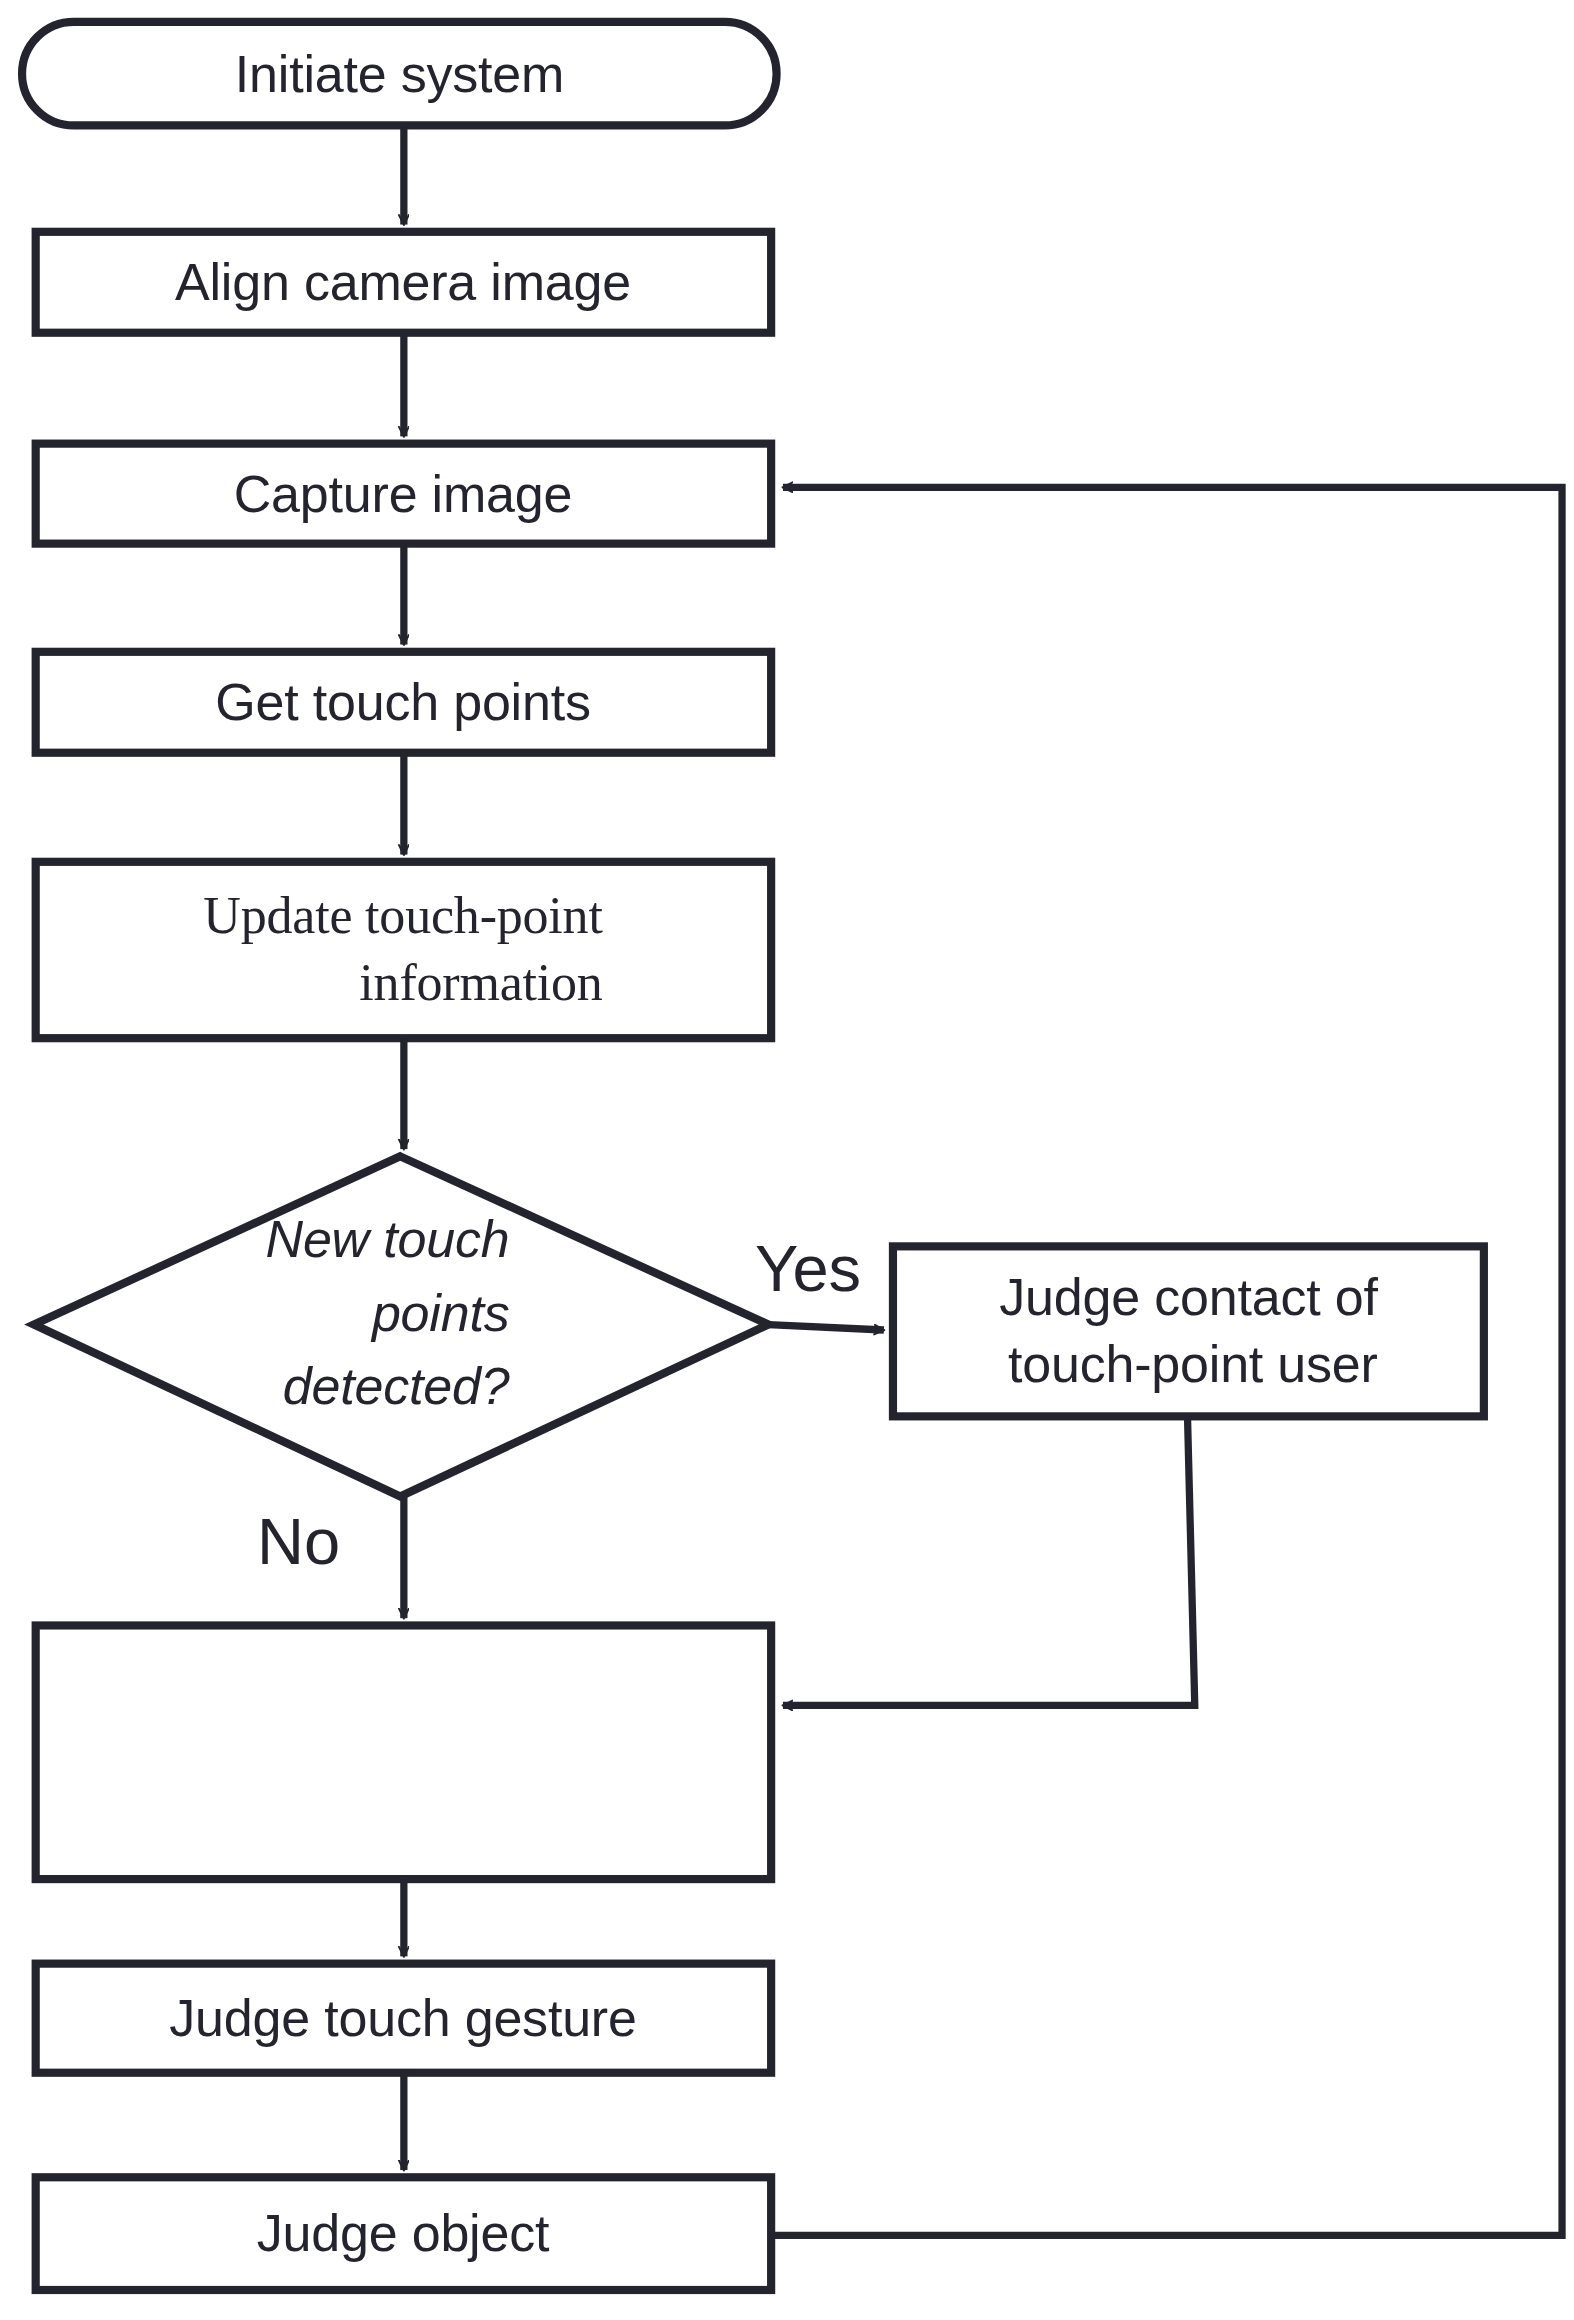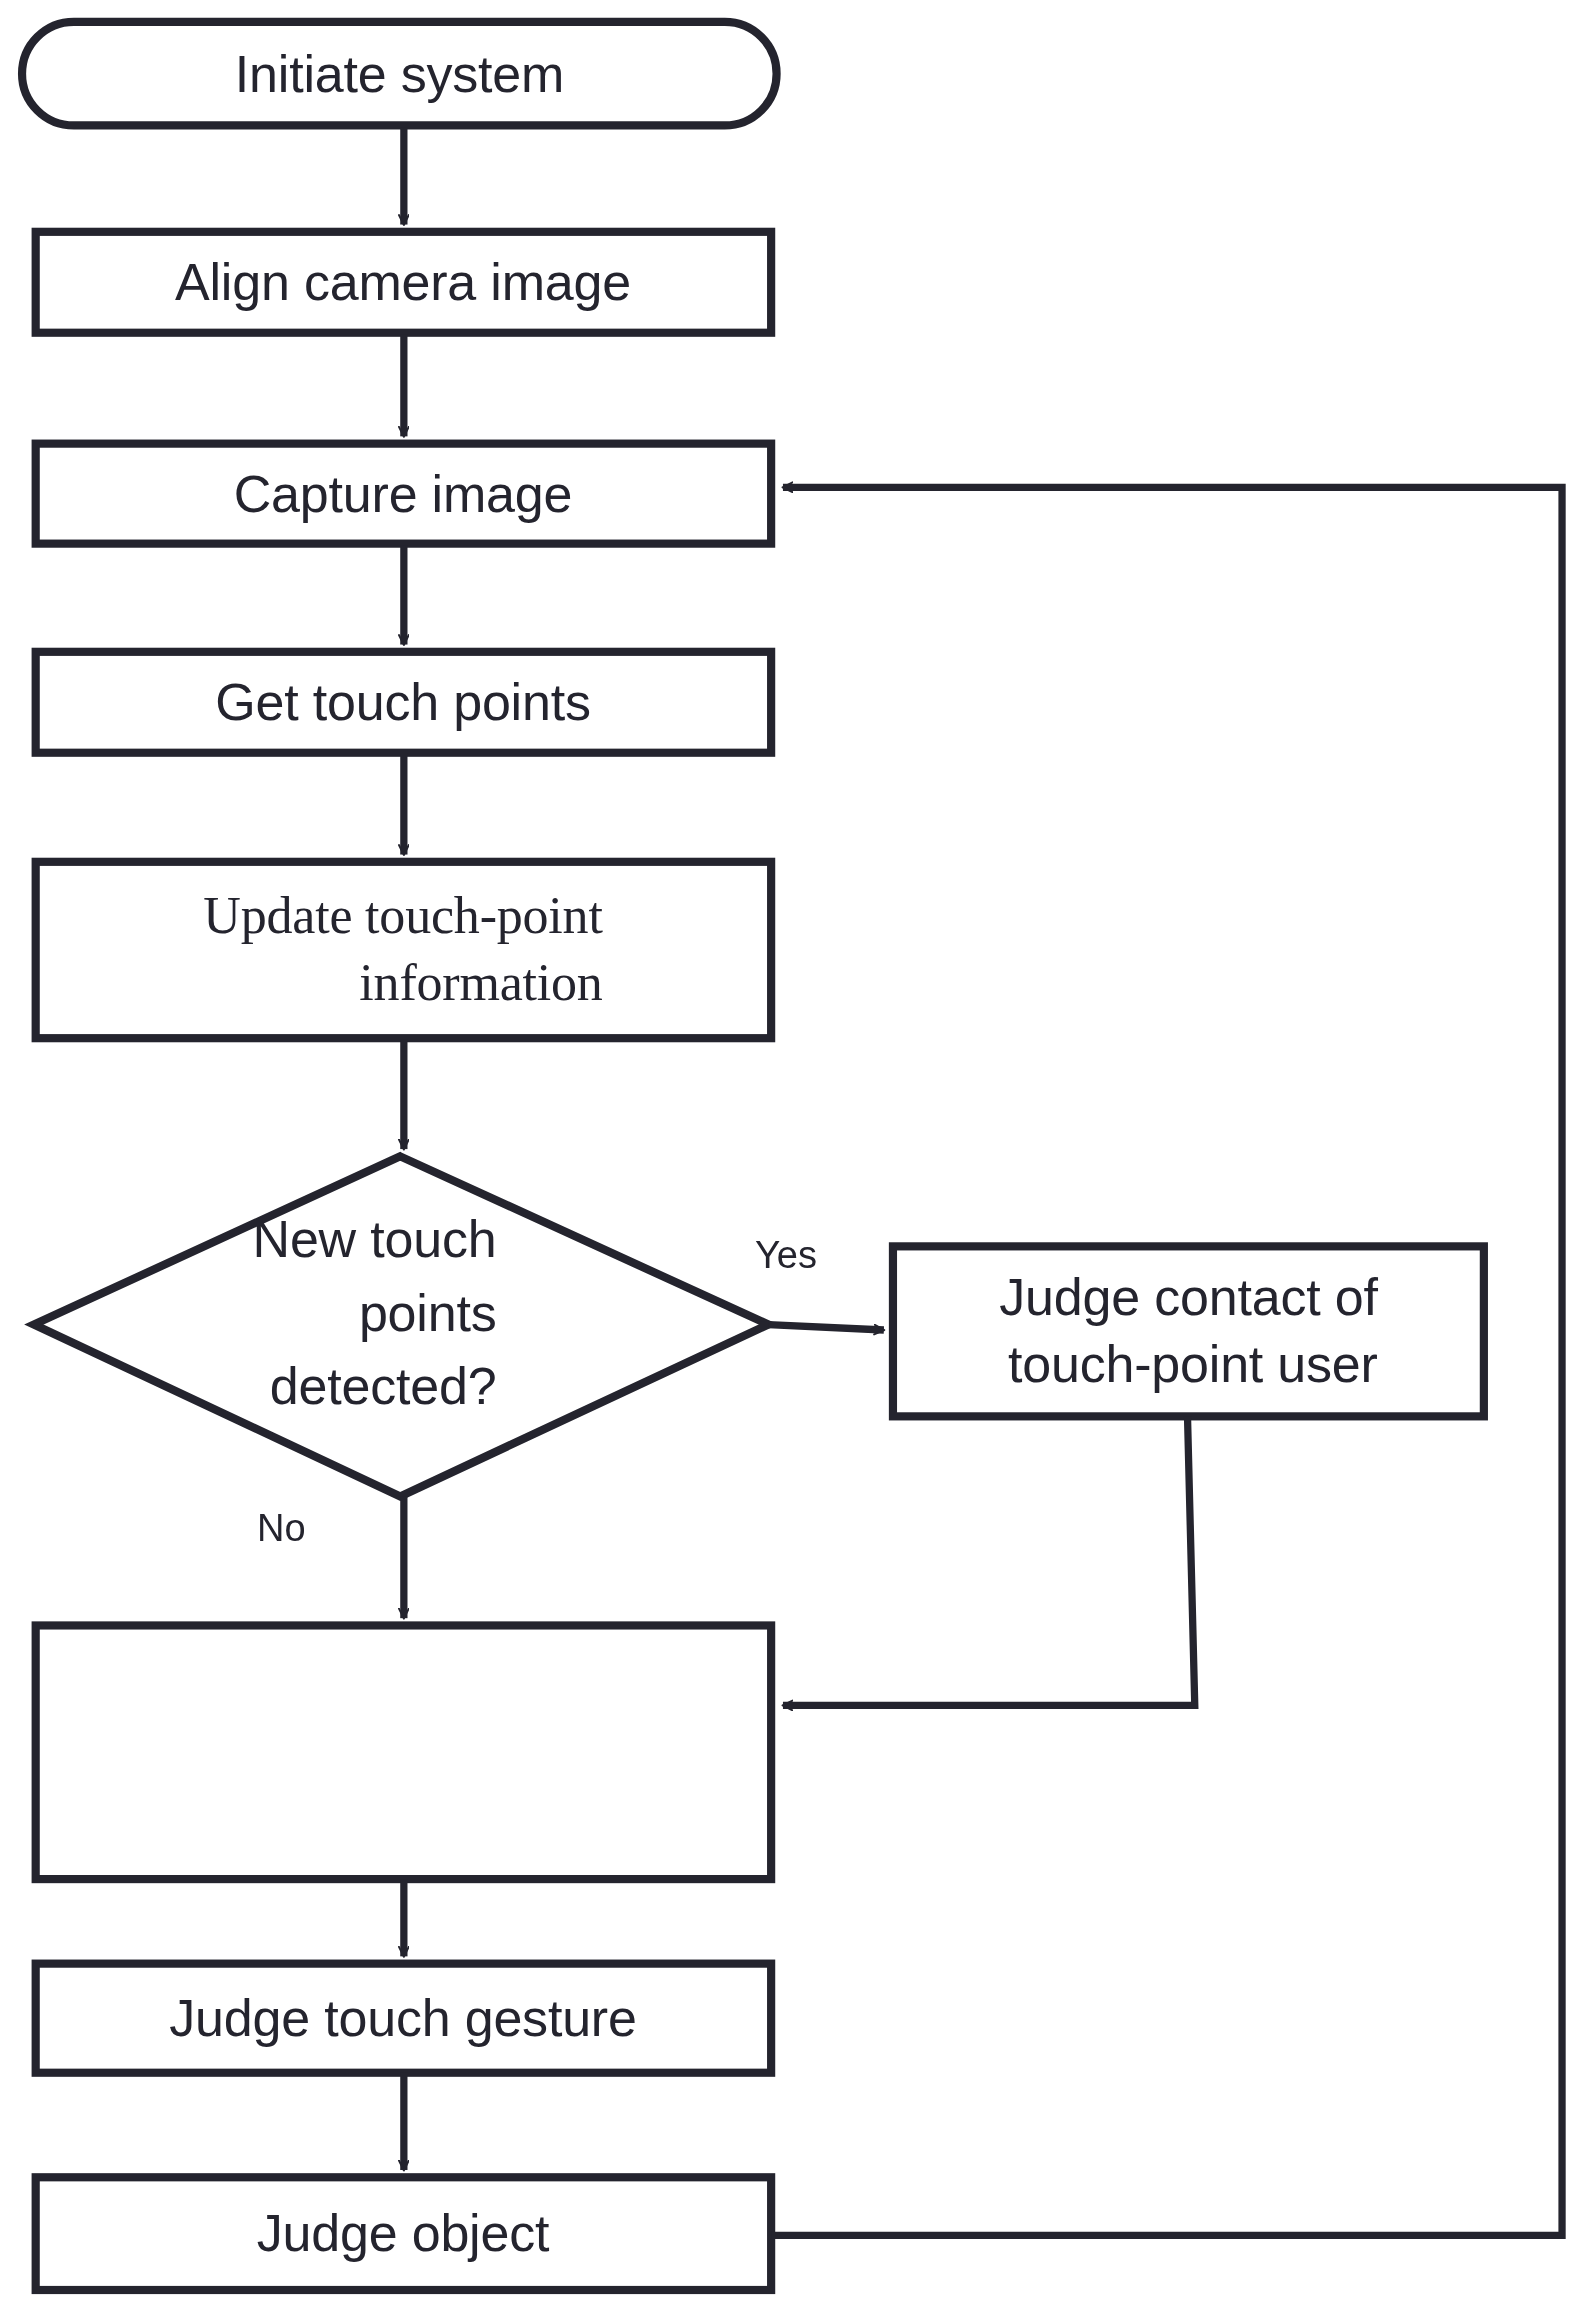--- a/index.html
+++ b/index.html
@@ -36,21 +36,21 @@
     font-size: 52px;
     line-height: 1.28;
     letter-spacing: -0.2px;
     white-space: pre-line;
     pointer-events: none;
   }
   .edge-label {
     position: absolute;
     color: #24242e;
     font-family: "Liberation Sans", sans-serif;
-    font-size: 38px;
+    font-size: 65px;
     line-height: 1;
     white-space: nowrap;
     pointer-events: none;
   }
   .hit {
     position: absolute;
     background: transparent;
   }
 </style>
 </head>
@@ -119,21 +119,21 @@
 
   <div class="node-label" style="left:35px; top:232px; width:736px; height:101px;">Align camera image</div>
 
   <div class="node-label" style="left:35px; top:444px; width:736px; height:100px;">Capture image</div>
 
   <div class="node-label" style="left:35px; top:652px; width:736px; height:101px;">Get touch points</div>
 
   <div class="node-label" style="left:35px; top:862px; width:736px; height:176px;font-family:Liberation Serif, serif;">Update touch-point
 information</div>
 
-  <div class="node-label" style="left:147px; top:1177px; width:455px; height:273px; line-height:1.42;">New touch
+  <div class="node-label" style="left:160px; top:1177px; width:455px; height:273px; line-height:1.42;font-style:italic;">New touch
 points
 detected?</div>
 
   <div class="node-label" style="left:893px; top:1246px; width:591px; height:170px;">Judge contact of
 touch-point user</div>
 
 
   <div class="node-label" style="left:35px; top:1964px; width:736px; height:109px;">Judge touch gesture</div>
 
   <div class="node-label" style="left:35px; top:2177px; width:736px; height:113px;">Judge object</div>

